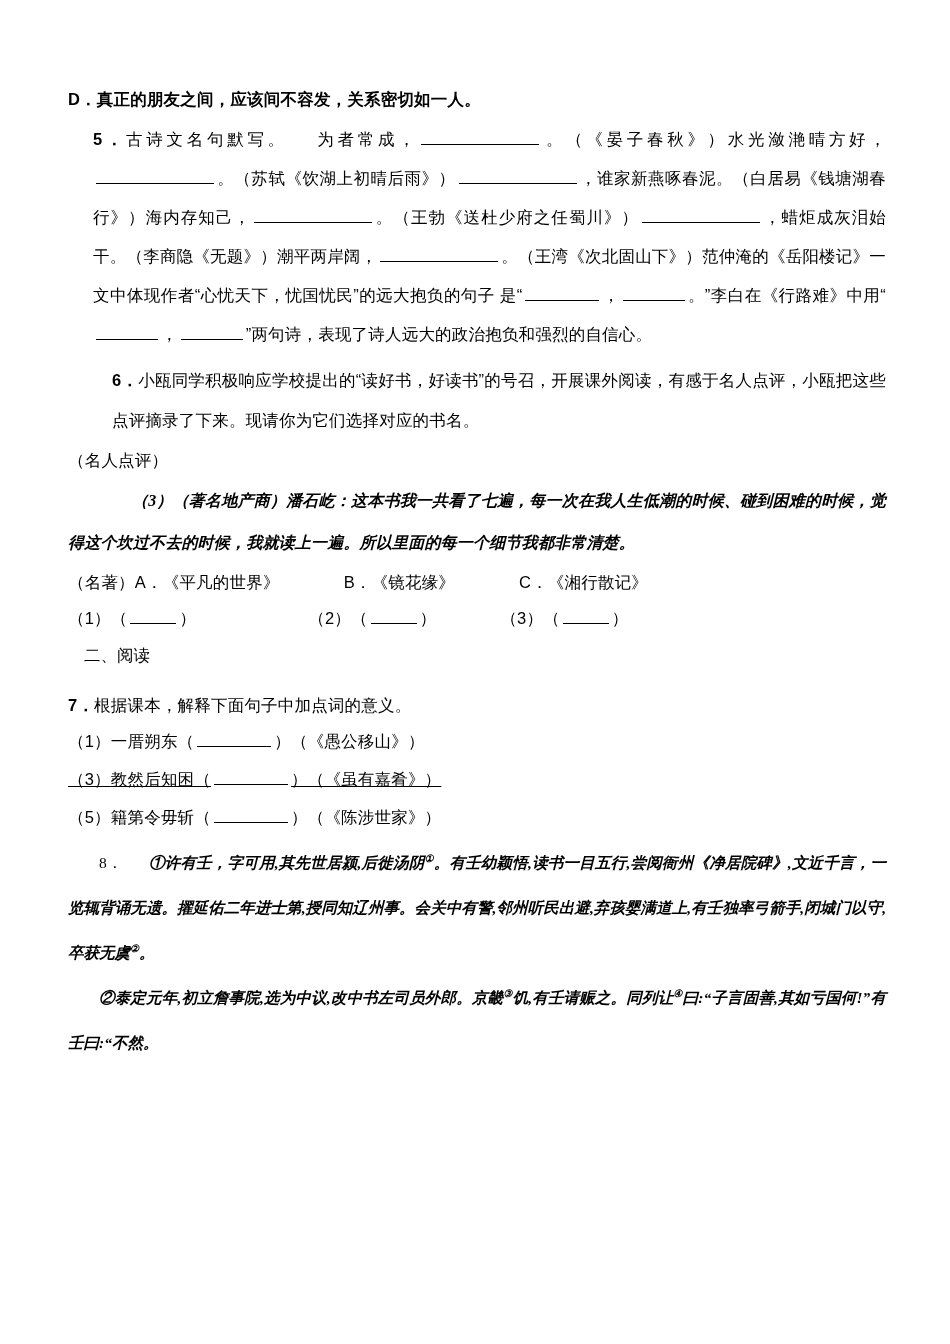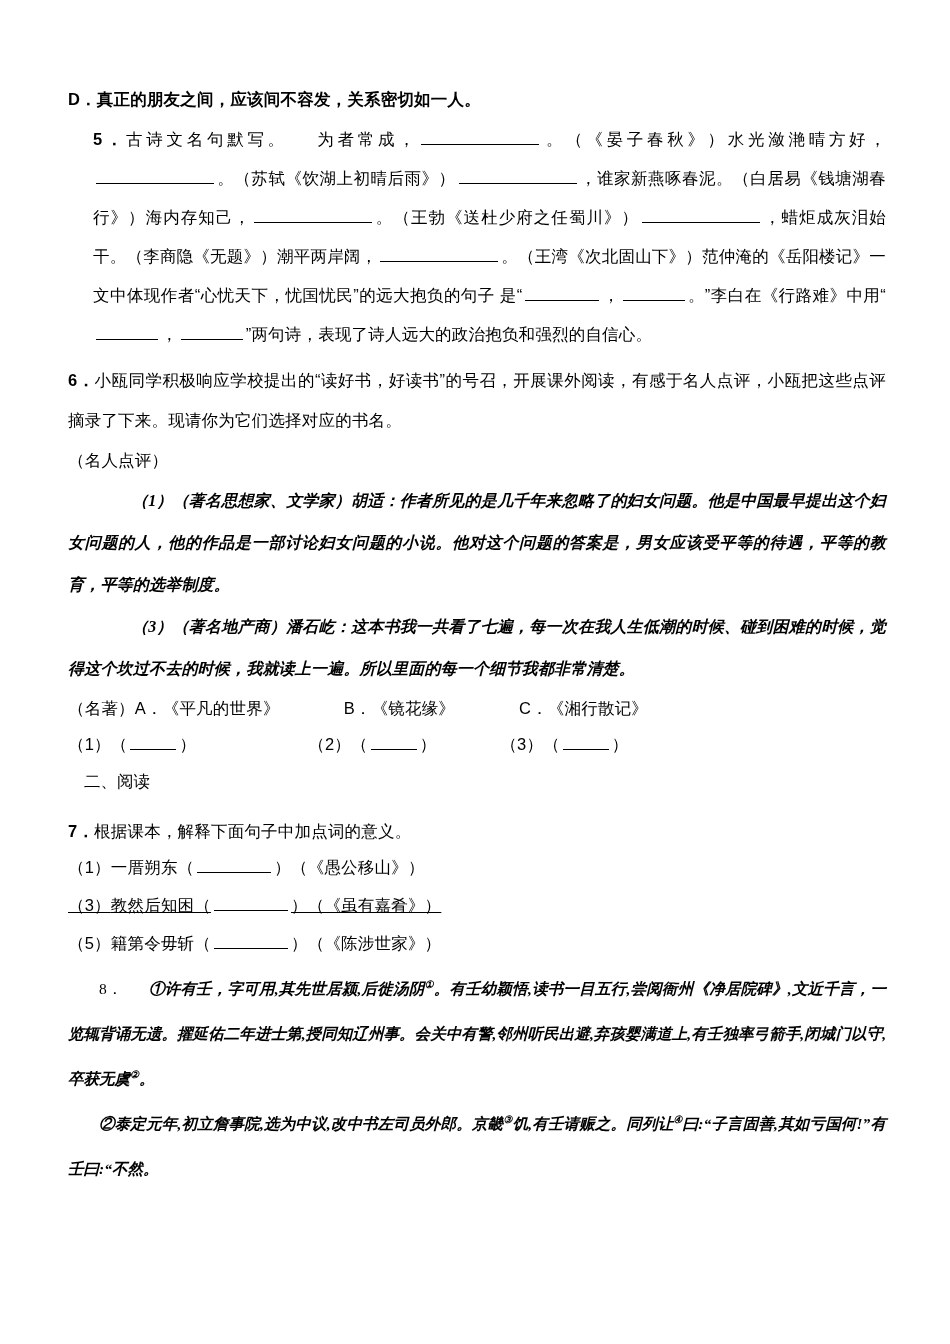--- a/index.html
+++ b/index.html
@@ -115,28 +115,25 @@
 
     <p class="p hei bold tight">D．真正的朋友之间，应该间不容发，关系密切如一人。</p>
 
     <div style="margin-top:4px;margin-left:25px;">
       <p class="p hei" style="line-height:39px;">
         <span class="num-bold">5．</span><span>古诗文名句默写。</span><span class="gap-sm"></span><span>为者常成，</span><span class="blank bl-xl"></span><span>。（《晏子春秋》）水光潋滟晴方好，</span><span class="blank bl-xl"></span><span>。（苏轼《饮湖上初晴后雨》）</span><span class="blank bl-xl"></span><span>，谁家新燕啄春泥。（白居易《钱塘湖春行》）海内存知己，</span><span class="blank bl-xl"></span><span>。（王勃《送杜少府之任蜀川》）</span><span class="blank bl-xl"></span><span>，蜡炬成灰泪始干。（李商隐《无题》）潮平两岸阔，</span><span class="blank bl-xl"></span><span>。（王湾《次北固山下》）范仲淹的《岳阳楼记》一文中体现作者“心忧天下，忧国忧民”的远大抱负的句子  是“</span><span class="blank bl-md"></span><span>，</span><span class="blank bl-sm"></span><span>。”李白在《行路难》中用“</span><span class="blank bl-sm"></span><span>，</span><span class="blank bl-sm"></span><span>”两句诗，表现了诗人远大的政治抱负和强烈的自信心。</span>
       </p>
     </div>
 
     <div style="margin-top:6px;">
-      <p class="p hei" style="line-height:40px;">
+      <p class="p hei" style="line-height:40px;margin-left:44px;">
         <span class="num-bold">6．</span><span>小瓯同学积极响应学校提出的“读好书，好读书”的号召，开展课外阅读，有感于名人点评，小瓯把这些点评摘录了下来。现请你为它们选择对应的书名。</span>
       </p>
       <p class="p hei" style="line-height:40px;">（名人点评）</p>
 
-      <p class="p kai indent2">
-        <span>（1）</span><span>（著名思想家、文学家）</span><span>胡适：</span><span>作者所见的是几千年来忽略了的妇女问题。他是中国最早提出这个妇女问题的人，他的作品是一部讨论妇女问题的小说。他对这个问题的答案是，男女应该受平等的待遇，平等的教育，平等的选举制度。</span>
-      </p>
 
 
       <p class="p kai indent2">
         <span>（3）</span><span>（著名地产商）</span><span>潘石屹：</span><span>这本书我一共看了七遍，每一次在我人生低潮的时候、碰到困难的时候，觉得这个坎过不去的时候，我就读上一遍。所以里面的每一个细节我都非常清楚。</span>
       </p>
 
       <p class="p hei" style="line-height:36px;">
         <span>（名著）</span><span>A．《平凡的世界》</span><span class="gap-lg"></span><span>B．《镜花缘》</span><span class="gap-lg"></span><span>C．《湘行散记》</span>
       </p>
 

